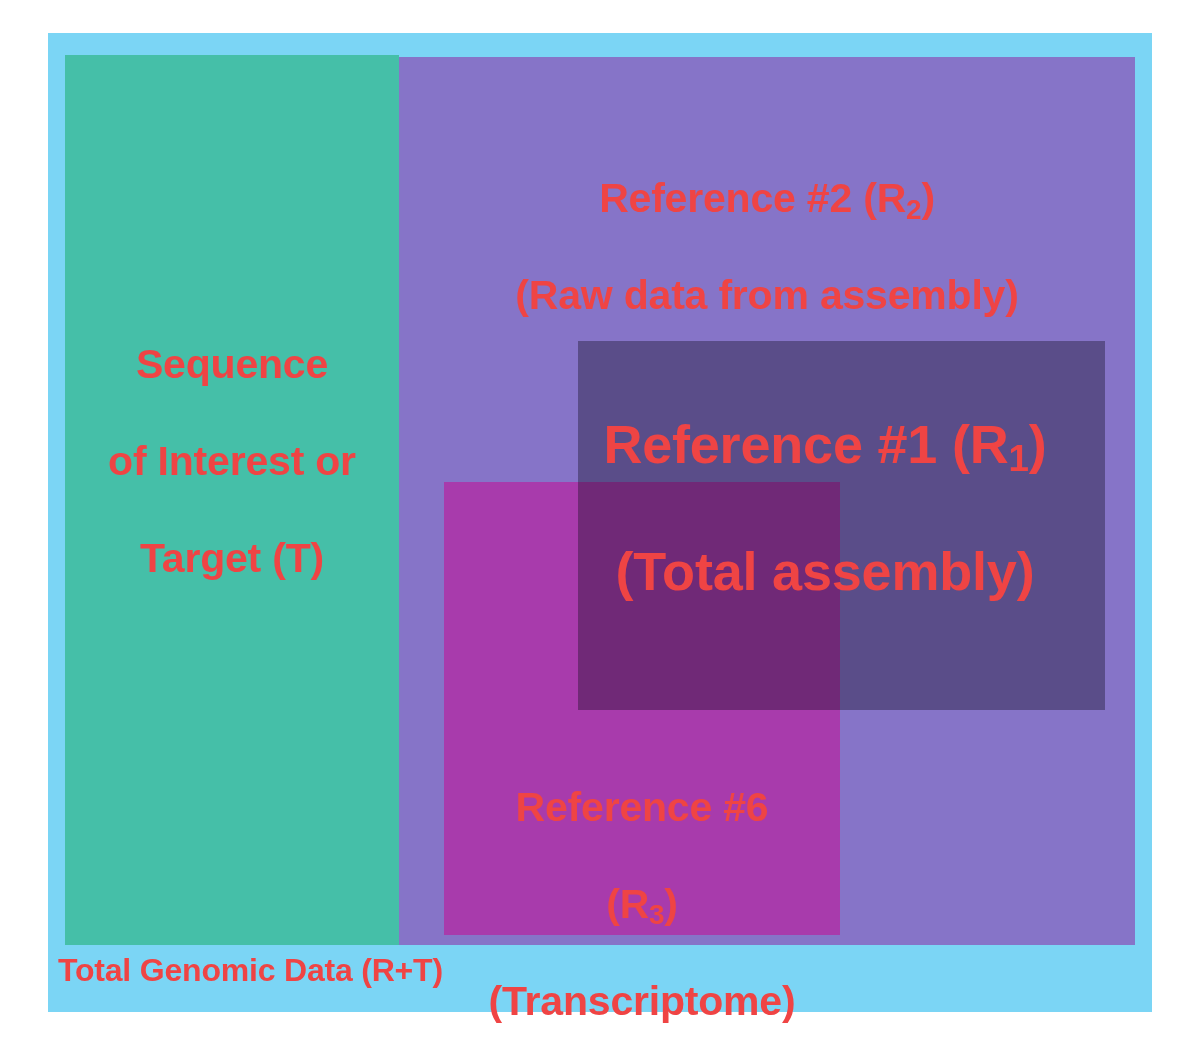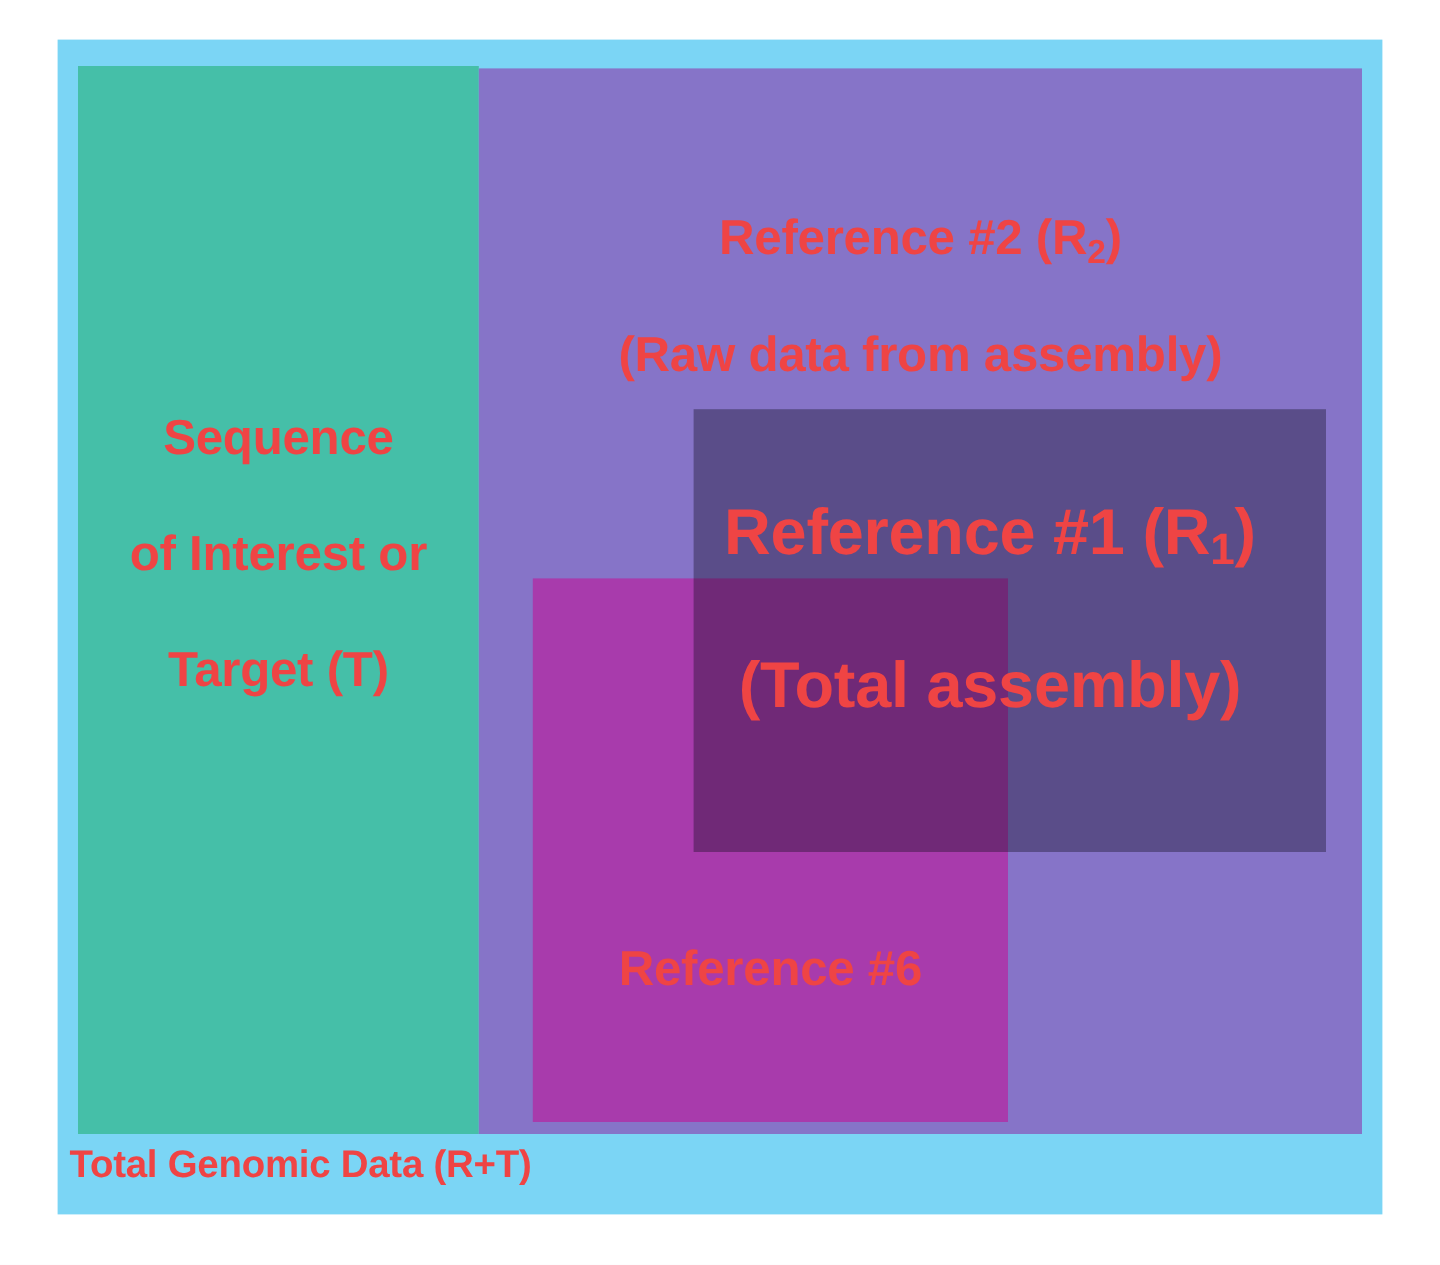--- a/index.html
+++ b/index.html
@@ -139,17 +139,19 @@
     <span class="line">(Raw data from assembly)</span>
   </div>
 
   <div class="label label-ref1">
     <span class="line"><span>Reference #1 (R</span><span class="sub">1</span><span>)</span></span>
     <span class="line">(Total assembly)</span>
   </div>
 
   <div class="label label-ref3">
     <span class="line">Reference #6</span>
+    <span class="line"><span>(R</span><span class="sub">3</span><span>)</span></span>
+    <span class="line">(Transcriptome)</span>
   </div>
 
   <div class="label label-total">Total Genomic Data (R+T)</div>
 
 </div>
 
 </body></html>

